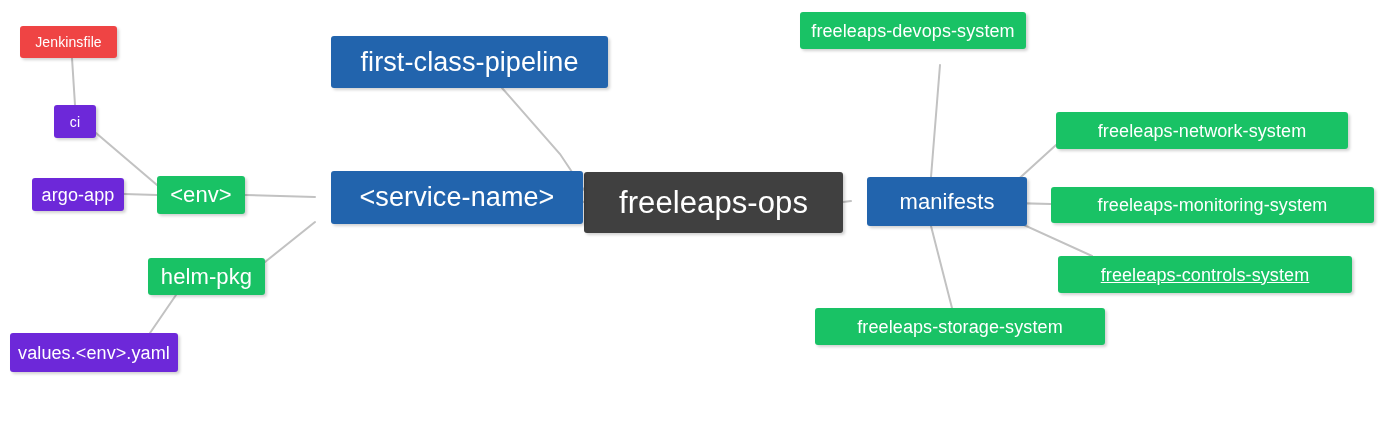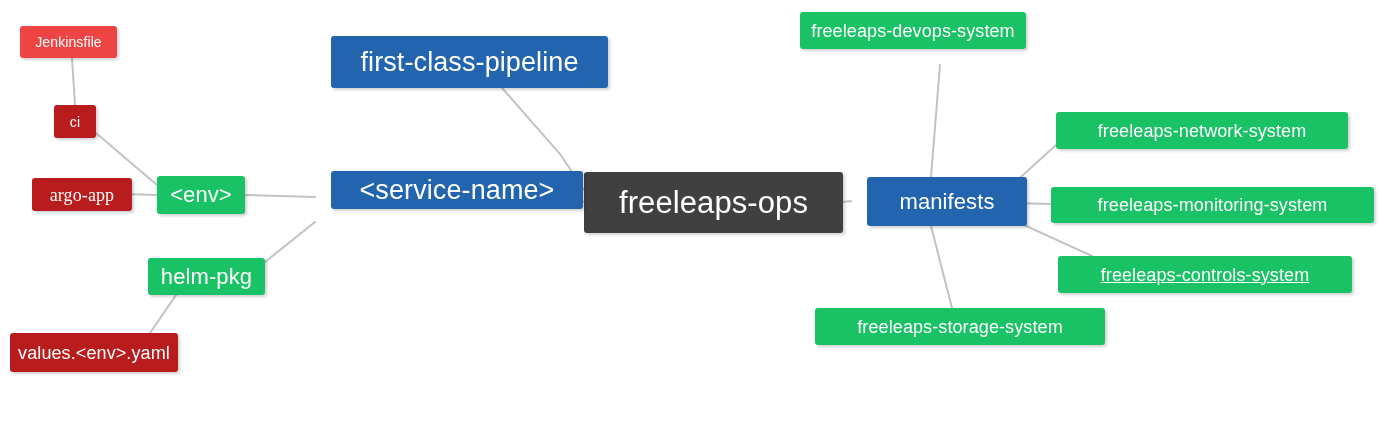--- a/index.html
+++ b/index.html
@@ -38,21 +38,21 @@
     line-height: 1;
     letter-spacing: 0.1px;
     box-shadow: 2px 2px 3px rgba(0,0,0,0.18);
     cursor: default;
     user-select: none;
   }
   .node.root      { background: #404040; }
   .node.blue      { background: #2264ad; margin-left: 16px; }
   .node.green     { background: #19c265; }
   .node.orange    { background: #ef4444; }
-  .node.red       { background: #b91c1c; }
+  .node.red       { background: #6d28d9; }
 
   .lvl-root  { font-size: 31px; }
   .lvl-1     { font-size: 27px; }
   .lvl-2     { font-size: 22px; }
   .lvl-3     { font-size: 18px; }
   .lvl-4     { font-size: 14px; }
 </style>
 </head>
 <body>
 
@@ -68,26 +68,26 @@
       <path d="M 75 105 L 72 58" fill="none" stroke="#c2c2c2" stroke-width="2" stroke-linecap="round"></path>
       <path d="M 176 295 L 150 333" fill="none" stroke="#c2c2c2" stroke-width="2" stroke-linecap="round"></path>
       <path d="M 931 177 L 940 65" fill="none" stroke="#c2c2c2" stroke-width="2" stroke-linecap="round"></path>
       <path d="M 1011 186 L 1056 145" fill="none" stroke="#c2c2c2" stroke-width="2" stroke-linecap="round"></path>
       <path d="M 1011 203 L 1051 204" fill="none" stroke="#c2c2c2" stroke-width="2" stroke-linecap="round"></path>
       <path d="M 1011 219 L 1092 256" fill="none" stroke="#c2c2c2" stroke-width="2" stroke-linecap="round"></path>
       <path d="M 931 226 L 952 308" fill="none" stroke="#c2c2c2" stroke-width="2" stroke-linecap="round"></path>
     </svg>
 <div class="node root lvl-root" style="left: 584px; top: 172px; width: 259px; height: 61px;">freeleaps-ops</div>
     <div class="node blue lvl-1" style="left: 315px; top: 36px; width: 277px; height: 52px;">first-class-pipeline</div>
-    <div class="node blue lvl-1" style="left: 315px; top: 171px; width: 252px; height: 38px;">&lt;service-name&gt;</div>
+    <div class="node blue lvl-1" style="left: 315px; top: 171px; width: 252px; height: 53px;">&lt;service-name&gt;</div>
     <div class="node blue lvl-2" style="left: 851px; top: 177px; width: 160px; height: 49px;">manifests</div>
     <div class="node green lvl-2" style="left: 157px; top: 176px; width: 88px; height: 38px;">&lt;env&gt;</div>
     <div class="node green lvl-2" style="left: 148px; top: 258px; width: 117px; height: 37px;">helm-pkg</div>
     <div class="node red lvl-4" style="left: 54px; top: 105px; width: 42px; height: 33px;">ci</div>
     <div class="node orange lvl-4" style="left: 20px; top: 26px; width: 97px; height: 32px;">Jenkinsfile</div>
-    <div class="node red lvl-3" style="left: 32px; top: 178px; width: 100px; height: 33px; font-family: Liberation Serif, serif;">argo-app</div>
+    <div class="node red lvl-3" style="left: 32px; top: 178px; width: 92px; height: 33px;">argo-app</div>
     <div class="node red lvl-3" style="left: 10px; top: 333px; width: 168px; height: 39px;">values.&lt;env&gt;.yaml</div>
     <div class="node green lvl-3" style="left: 800px; top: 12px; width: 226px; height: 37px;">freeleaps-devops-system</div>
     <div class="node green lvl-3" style="left: 1056px; top: 112px; width: 292px; height: 37px;">freeleaps-network-system</div>
     <div class="node green lvl-3" style="left: 1051px; top: 187px; width: 323px; height: 36px;">freeleaps-monitoring-system</div>
     <div class="node green lvl-3" style="left: 1058px; top: 256px; width: 294px; height: 37px; text-decoration: underline;">freeleaps-controls-system</div>
     <div class="node green lvl-3" style="left: 815px; top: 308px; width: 290px; height: 37px;">freeleaps-storage-system</div>
   </div>
 
 </body></html>

